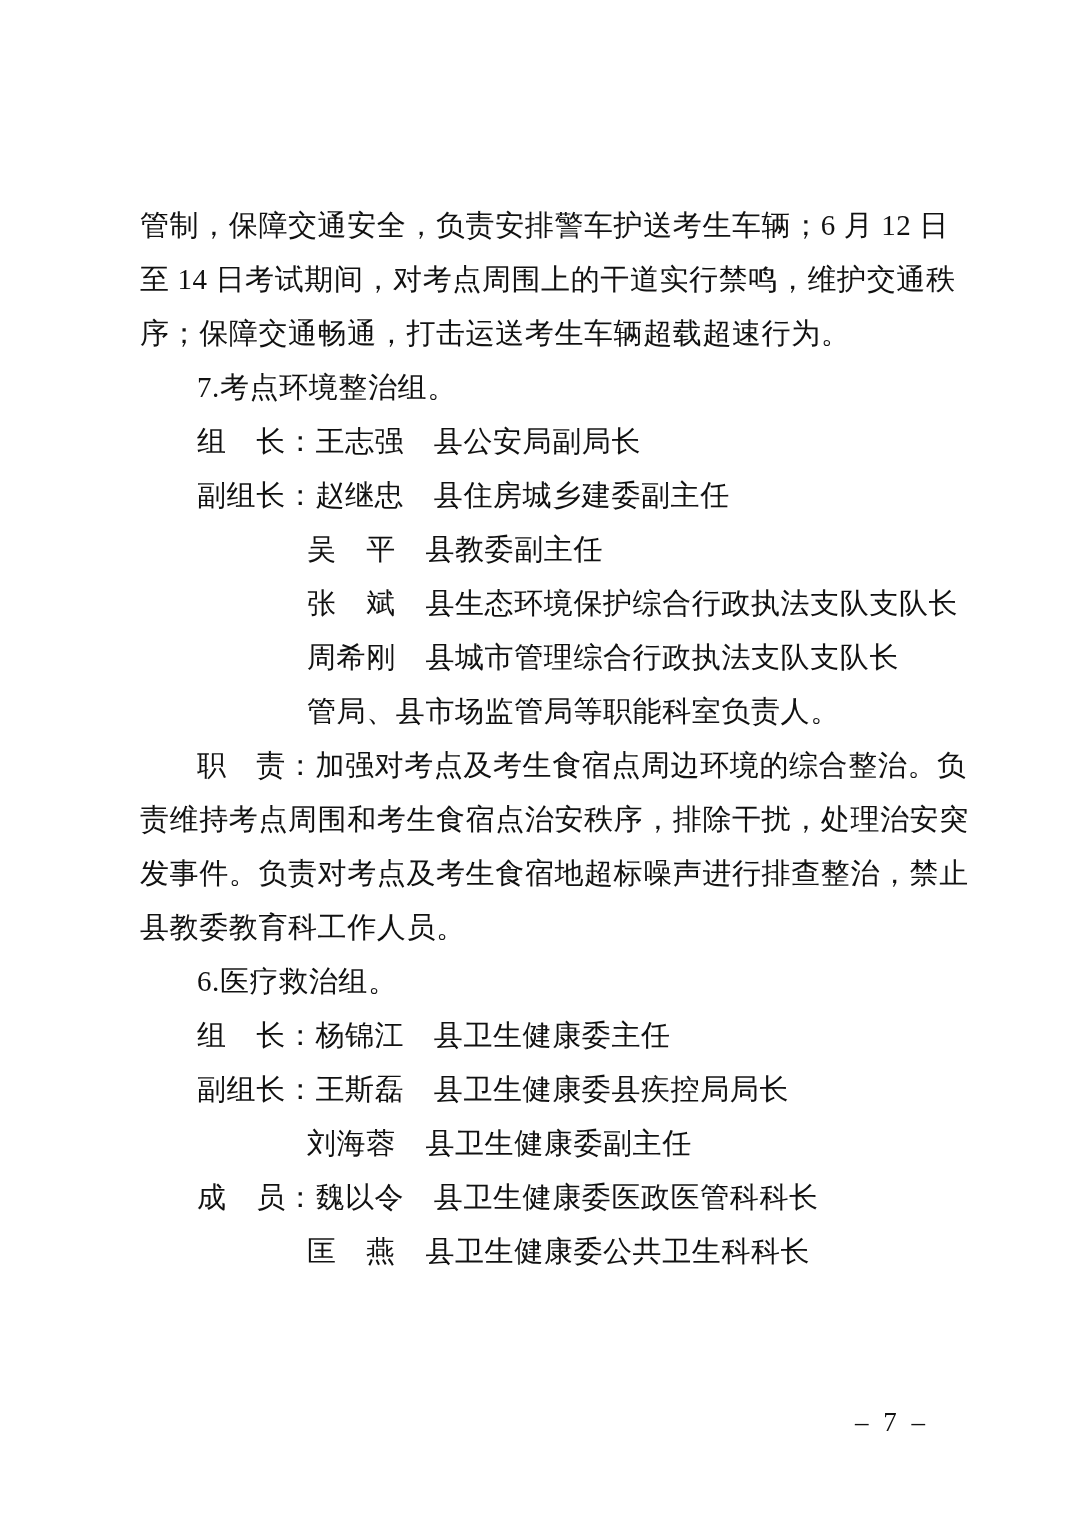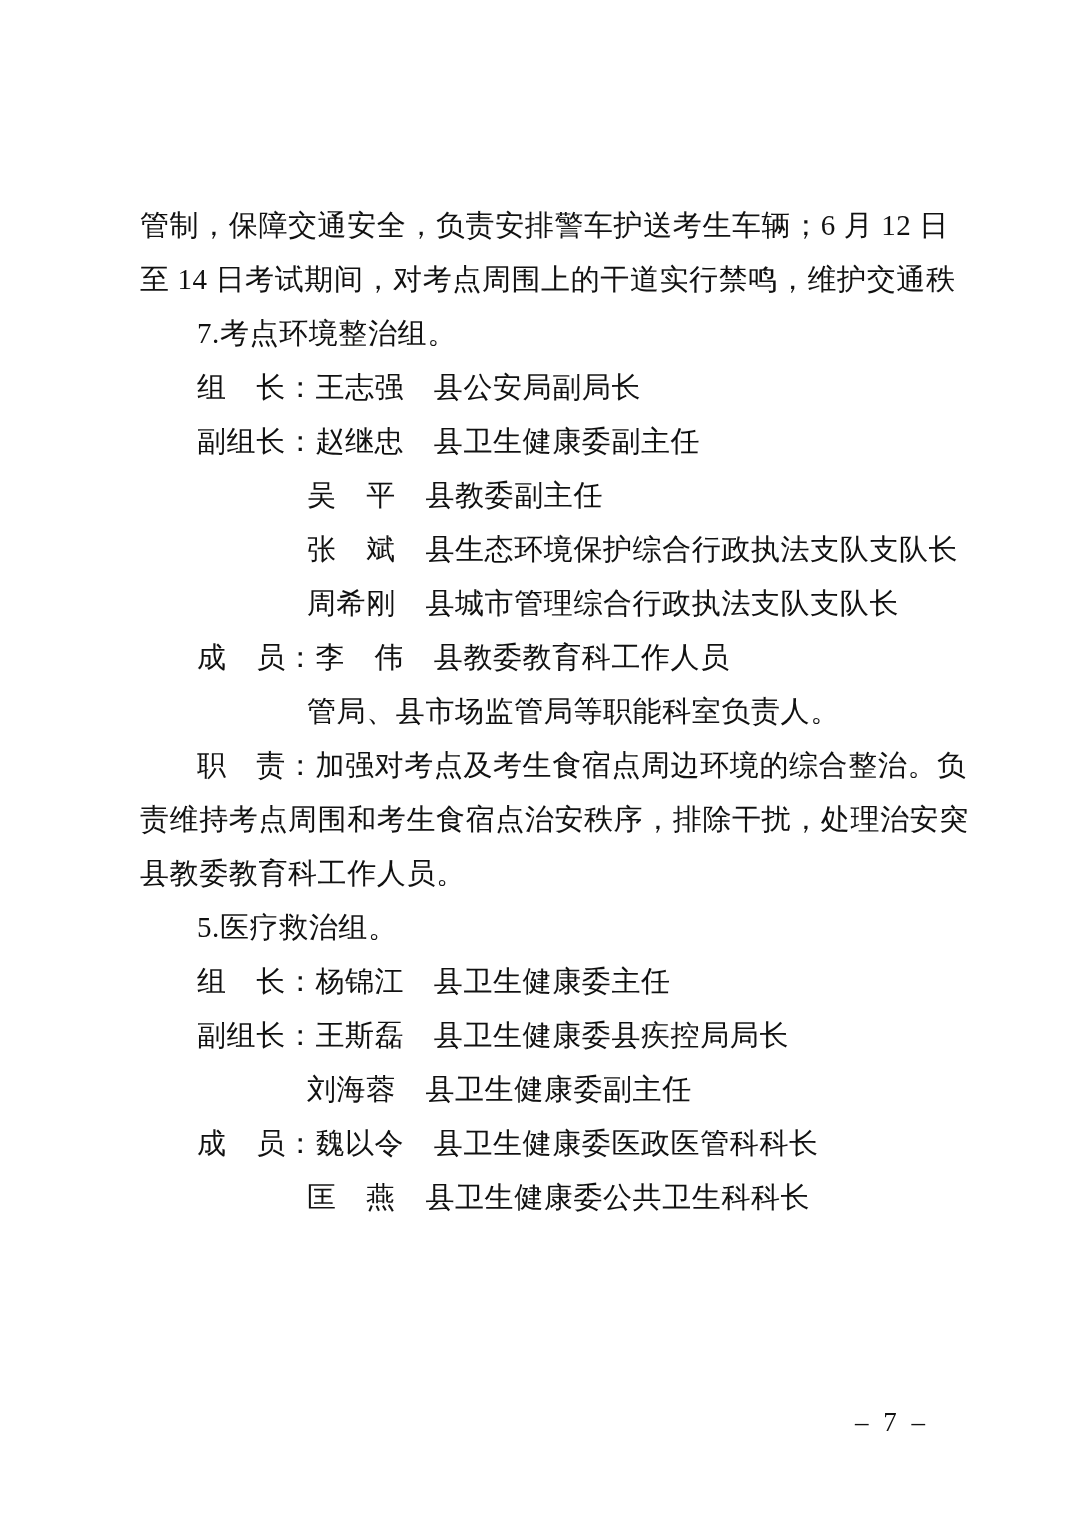--- a/index.html
+++ b/index.html
@@ -45,32 +45,33 @@
     color: #111111;
   }
 </style>
 </head>
 <body>
 
 <div class="page">
   <div class="content">
     <div class="line i0">管制，保障交通安全，负责安排警车护送考生车辆；6 月 12 日</div>
     <div class="line i0">至 14 日考试期间，对考点周围上的干道实行禁鸣，维护交通秩</div>
+    <div class="line i0">序；保障交通畅通，打击运送考生车辆超载超速行为。</div>
     <div class="line i2">7.考点环境整治组。</div>
     <div class="line i2">组　长：王志强　县公安局副局长</div>
-    <div class="line i2">副组长：赵继忠　县卫生健康委副主任</div>
+    <div class="line i2">副组长：赵继忠　县住房城乡建委副主任</div>
     <div class="line i5">吴　平　县教委副主任</div>
     <div class="line i5">张　斌　县生态环境保护综合行政执法支队支队长</div>
     <div class="line i5">周希刚　县城市管理综合行政执法支队支队长</div>
-    <div class="line i2">成　员：李　伟　县教委教育科工作人员</div>
     <div class="line i5">管局、县市场监管局等职能科室负责人。</div>
     <div class="line i2">职　责：加强对考点及考生食宿点周边环境的综合整治。负</div>
     <div class="line i0">责维持考点周围和考生食宿点治安秩序，排除干扰，处理治安突</div>
+    <div class="line i0">发事件。负责对考点及考生食宿地超标噪声进行排查整治，禁止</div>
     <div class="line i0">县教委教育科工作人员。</div>
-    <div class="line i2">5.医疗救治组。</div>
+    <div class="line i2">6.医疗救治组。</div>
     <div class="line i2">组　长：杨锦江　县卫生健康委主任</div>
     <div class="line i2">副组长：王斯磊　县卫生健康委县疾控局局长</div>
     <div class="line i5">刘海蓉　县卫生健康委副主任</div>
     <div class="line i2">成　员：魏以令　县卫生健康委医政医管科科长</div>
     <div class="line i5">匡　燕　县卫生健康委公共卫生科科长</div>
   </div>
   <div class="pageno">– 7 –</div>
 </div>
 
 </body></html>

